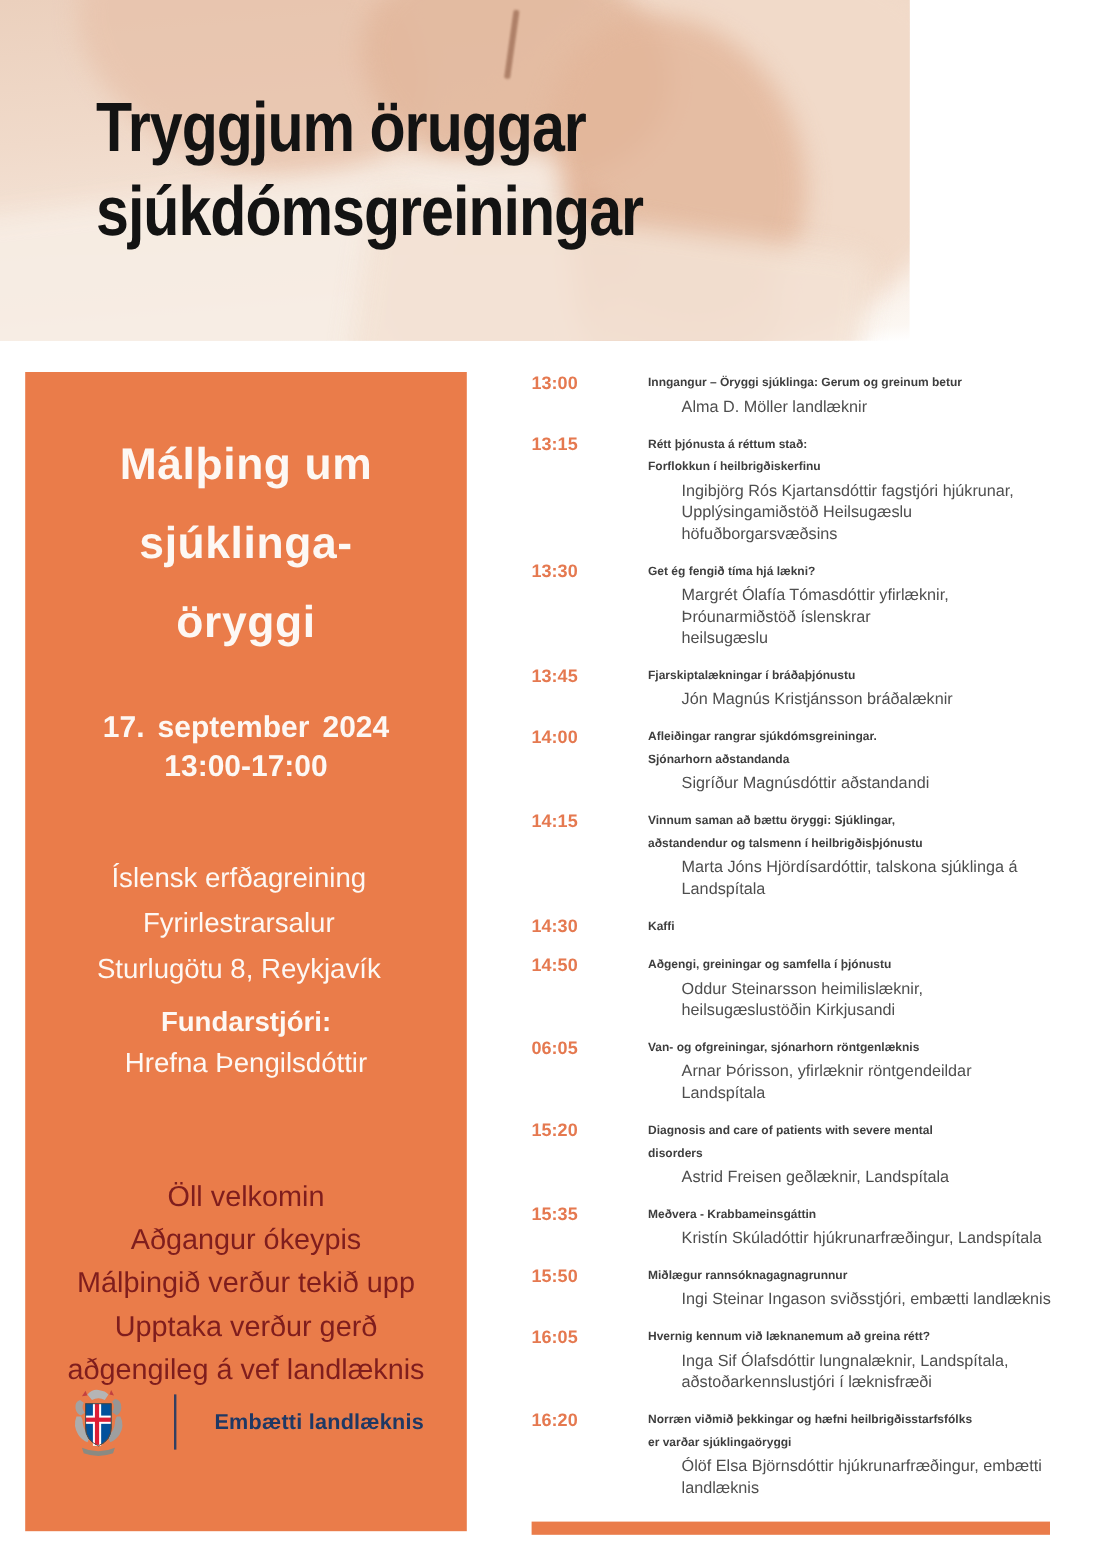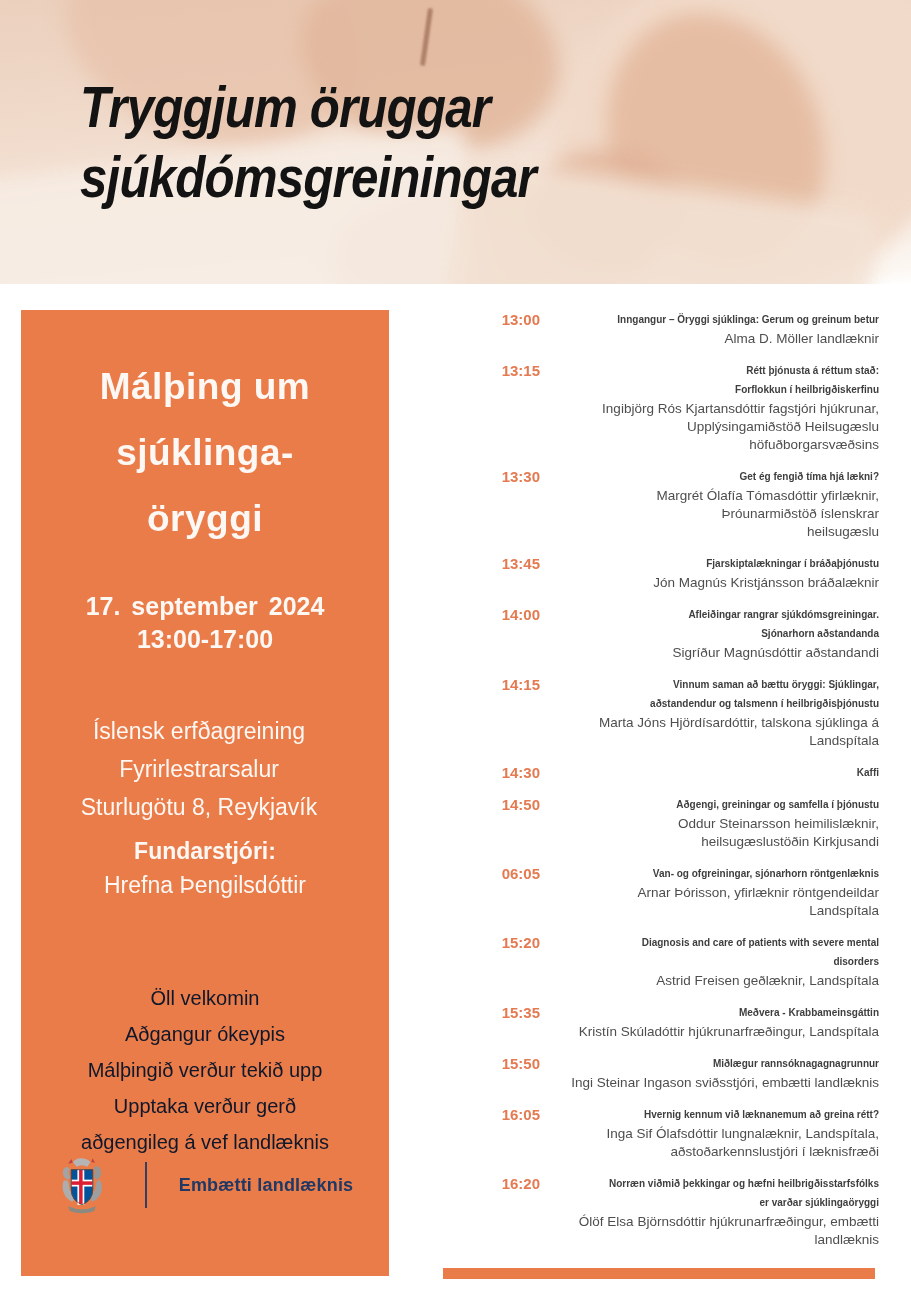--- a/index.html
+++ b/index.html
@@ -10,23 +10,22 @@
     --speaker-dark:#4E4E4E;
   }
   *{margin:0;padding:0;box-sizing:border-box;}
   html,body{background:#fff;}
   body{
     width:911px;height:1295px;position:relative;overflow:hidden;
     font-family:"Liberation Sans",sans-serif;
   }
   
   .hero{
-    position:absolute;left:0;top:0;width:911px;height:284px;overflow:hidden;
+    position:absolute;left:0;top:0;width:758px;height:284px;overflow:hidden;
     background:linear-gradient(175deg,#EBD0BD 0%,#F0DACA 35%,#F6E8DD 70%,#FCF7F2 96%,#FFFFFF 100%);
-    font-style:italic;
   }
   .h-shape{position:absolute;border-radius:50%;filter:blur(10px);}
   .h-arm{right:-60px;top:-40px;width:420px;height:330px;background:#F1DAC9;transform:rotate(-18deg);}
   .h-hand-right{right:90px;top:10px;width:210px;height:260px;background:#E3B69A;transform:rotate(-22deg);opacity:.8;}
   .h-fingers{right:230px;top:150px;width:150px;height:120px;background:#DFAE92;opacity:.75;}
   .h-hand-center{left:300px;top:-40px;width:260px;height:190px;background:#E2B79C;transform:rotate(12deg);opacity:.85;}
   .h-wrist{left:60px;top:-60px;width:300px;height:200px;background:#E8C3AC;transform:rotate(20deg);opacity:.8;}
   .h-desk{left:-40px;bottom:-90px;width:520px;height:220px;background:#F7EDE4;border-radius:20px;transform:rotate(-7deg);opacity:.9;}
   .h-tablet{right:40px;bottom:-70px;width:420px;height:170px;background:#F3E2D4;border-radius:14px;transform:rotate(8deg);opacity:.9;}
   .h-shadow{left:330px;bottom:-50px;width:320px;height:150px;background:#DCA98C;opacity:.5;}
@@ -40,28 +39,28 @@
   
   .sidebar{
     position:absolute;left:21px;top:310px;width:368px;height:966px;
     background:var(--orange);color:#FDF8F4;text-align:center;
   }
   .sb-title{position:absolute;left:0;right:0;top:44px;font-size:37px;font-weight:bold;line-height:66px;white-space:pre-line;letter-spacing:.5px;}
   .sb-date{position:absolute;left:0;right:0;top:280px;font-size:25px;font-weight:bold;line-height:33px;white-space:pre-line;word-spacing:4px;}
   .sb-venue{position:absolute;left:0;right:12px;top:402px;font-size:23px;line-height:38px;white-space:pre-line;}
   .sb-moderator{position:absolute;left:0;right:0;top:524px;font-size:23px;line-height:34px;}
   .sb-moderator .label{font-weight:bold;}
-  .sb-notes{position:absolute;left:0;right:0;top:670px;font-size:20px;line-height:36px;white-space:pre-line;color:#0f172a;}
+  .sb-notes{position:absolute;left:0;right:0;top:670px;font-size:24px;line-height:36px;white-space:pre-line;color:#7f1d1d;}
   .sb-logo{position:absolute;left:0;right:0;top:846px;display:flex;align-items:center;justify-content:center;gap:16px;}
   .sb-logo .emblem{flex:none;width:50px;height:58px;}
   .sb-logo .divider{flex:none;width:2px;height:46px;background:var(--logo-blue);margin:0 16px 0 22px;opacity:.9;}
   .sb-logo .logo-text{font-size:18px;font-weight:bold;color:var(--logo-blue);letter-spacing:.2px;}
   
   .agenda{position:absolute;left:443px;top:310px;width:436px;}
-  .agenda-item{display:flex;margin-bottom:13px;text-align:right;}
+  .agenda-item{display:flex;margin-bottom:13px;}
   .agenda-time{flex:none;width:97px;font-size:15px;font-weight:bold;color:var(--time-orange);line-height:19px;}
   .agenda-body{flex:1;}
   .agenda-title{font-size:10px;font-weight:bold;color:var(--title-dark);line-height:19px;white-space:pre-line;}
   .agenda-speaker{font-size:13.5px;color:var(--speaker-dark);line-height:18px;white-space:pre-line;margin-top:1px;margin-left:28px;}
   .bottom-bar{position:absolute;left:443px;top:1268px;width:432px;height:11px;background:var(--orange);}
 </style>
 </head>
 <body>
 
 <div class="hero">

